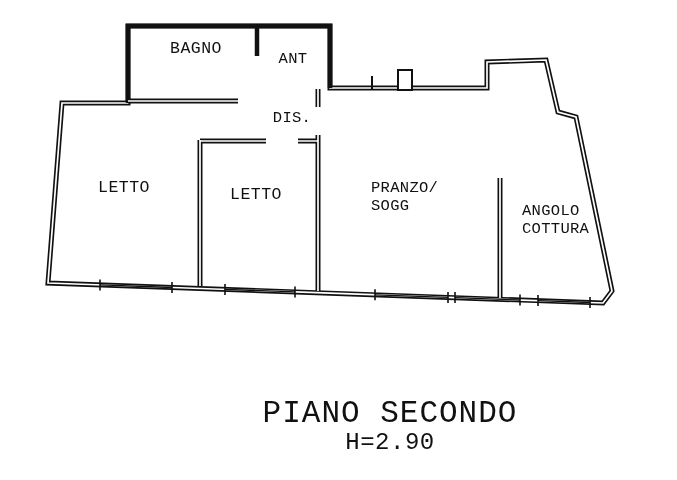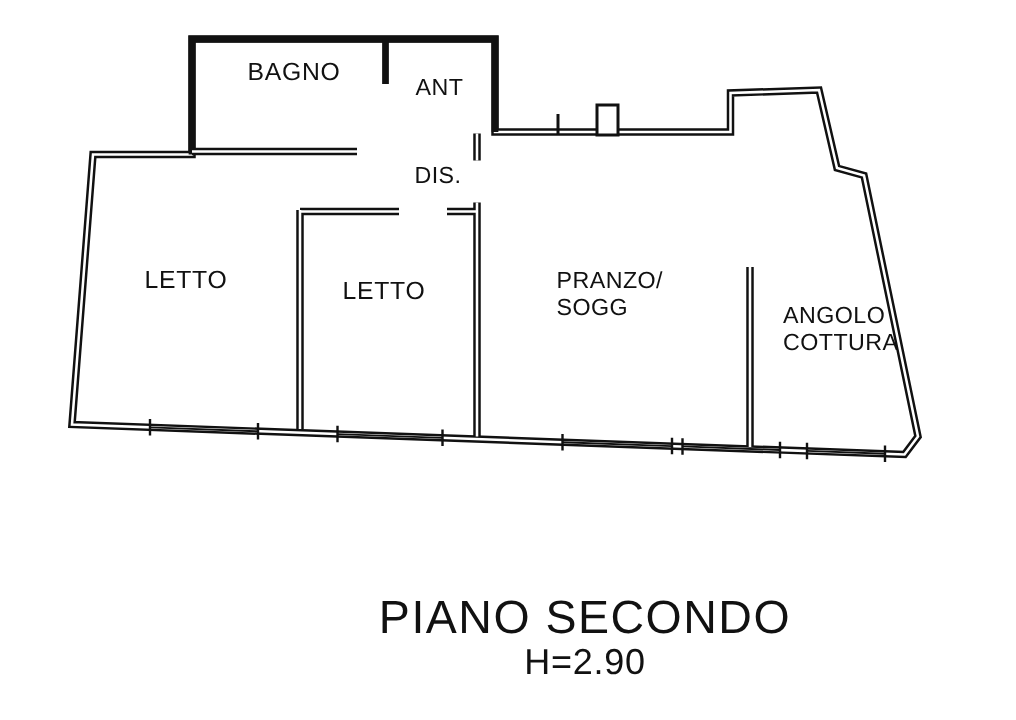--- a/index.html
+++ b/index.html
@@ -2,21 +2,21 @@
 <html style="--ink: #111111; --bg: #ffffff;"><head>
 <meta charset="utf-8">
 <style>
   :root { --ink:#111111; --bg:#ffffff; }
   html,body { margin:0; padding:0; background:var(--bg,#fff); }
   .page {
     position:relative;
     width:677px; height:480px;
     background:var(--bg,#fff);
     overflow:hidden;
-    font-family:Liberation Sans, sans-serif;
+    font-family:Liberation Mono, monospace;
   }
   svg { display:block; }
   .wall        { stroke:var(--ink,#111); fill:none; }
   .wall-thick  { stroke-width:5; }
   .wall-solid  { stroke-width:4.5; }
   .wall-gapline{ stroke:var(--bg,#fff); fill:none; stroke-width:1.7; }
   .thin-line   { stroke:var(--ink,#111); fill:none; stroke-width:1.3; }
   .tick-line   { stroke:var(--ink,#111); fill:none; stroke-width:1.6; }
   .detail-line { stroke:var(--ink,#111); fill:none; stroke-width:2; }
   .detail-box  { stroke:var(--ink,#111); fill:var(--bg,#fff); stroke-width:2; }

